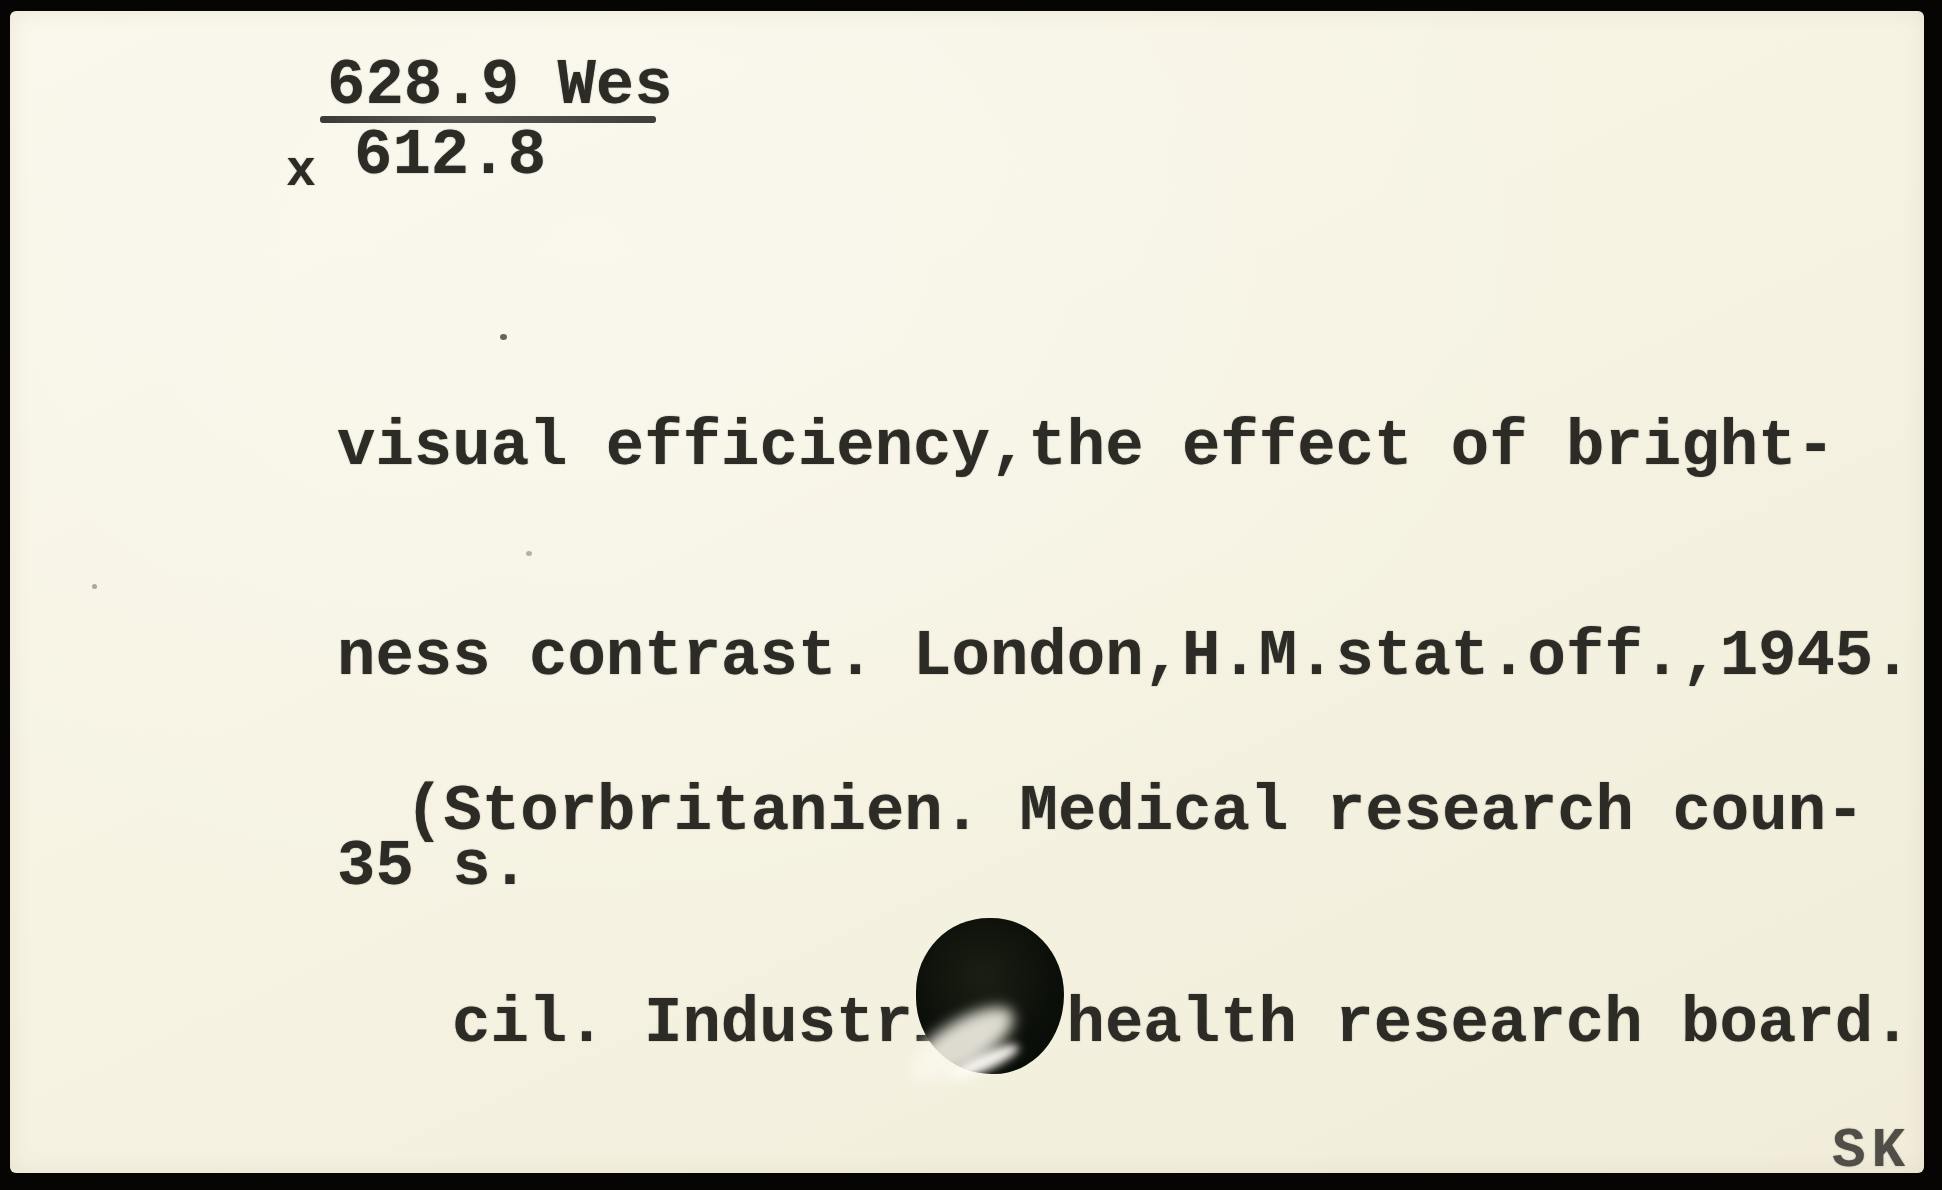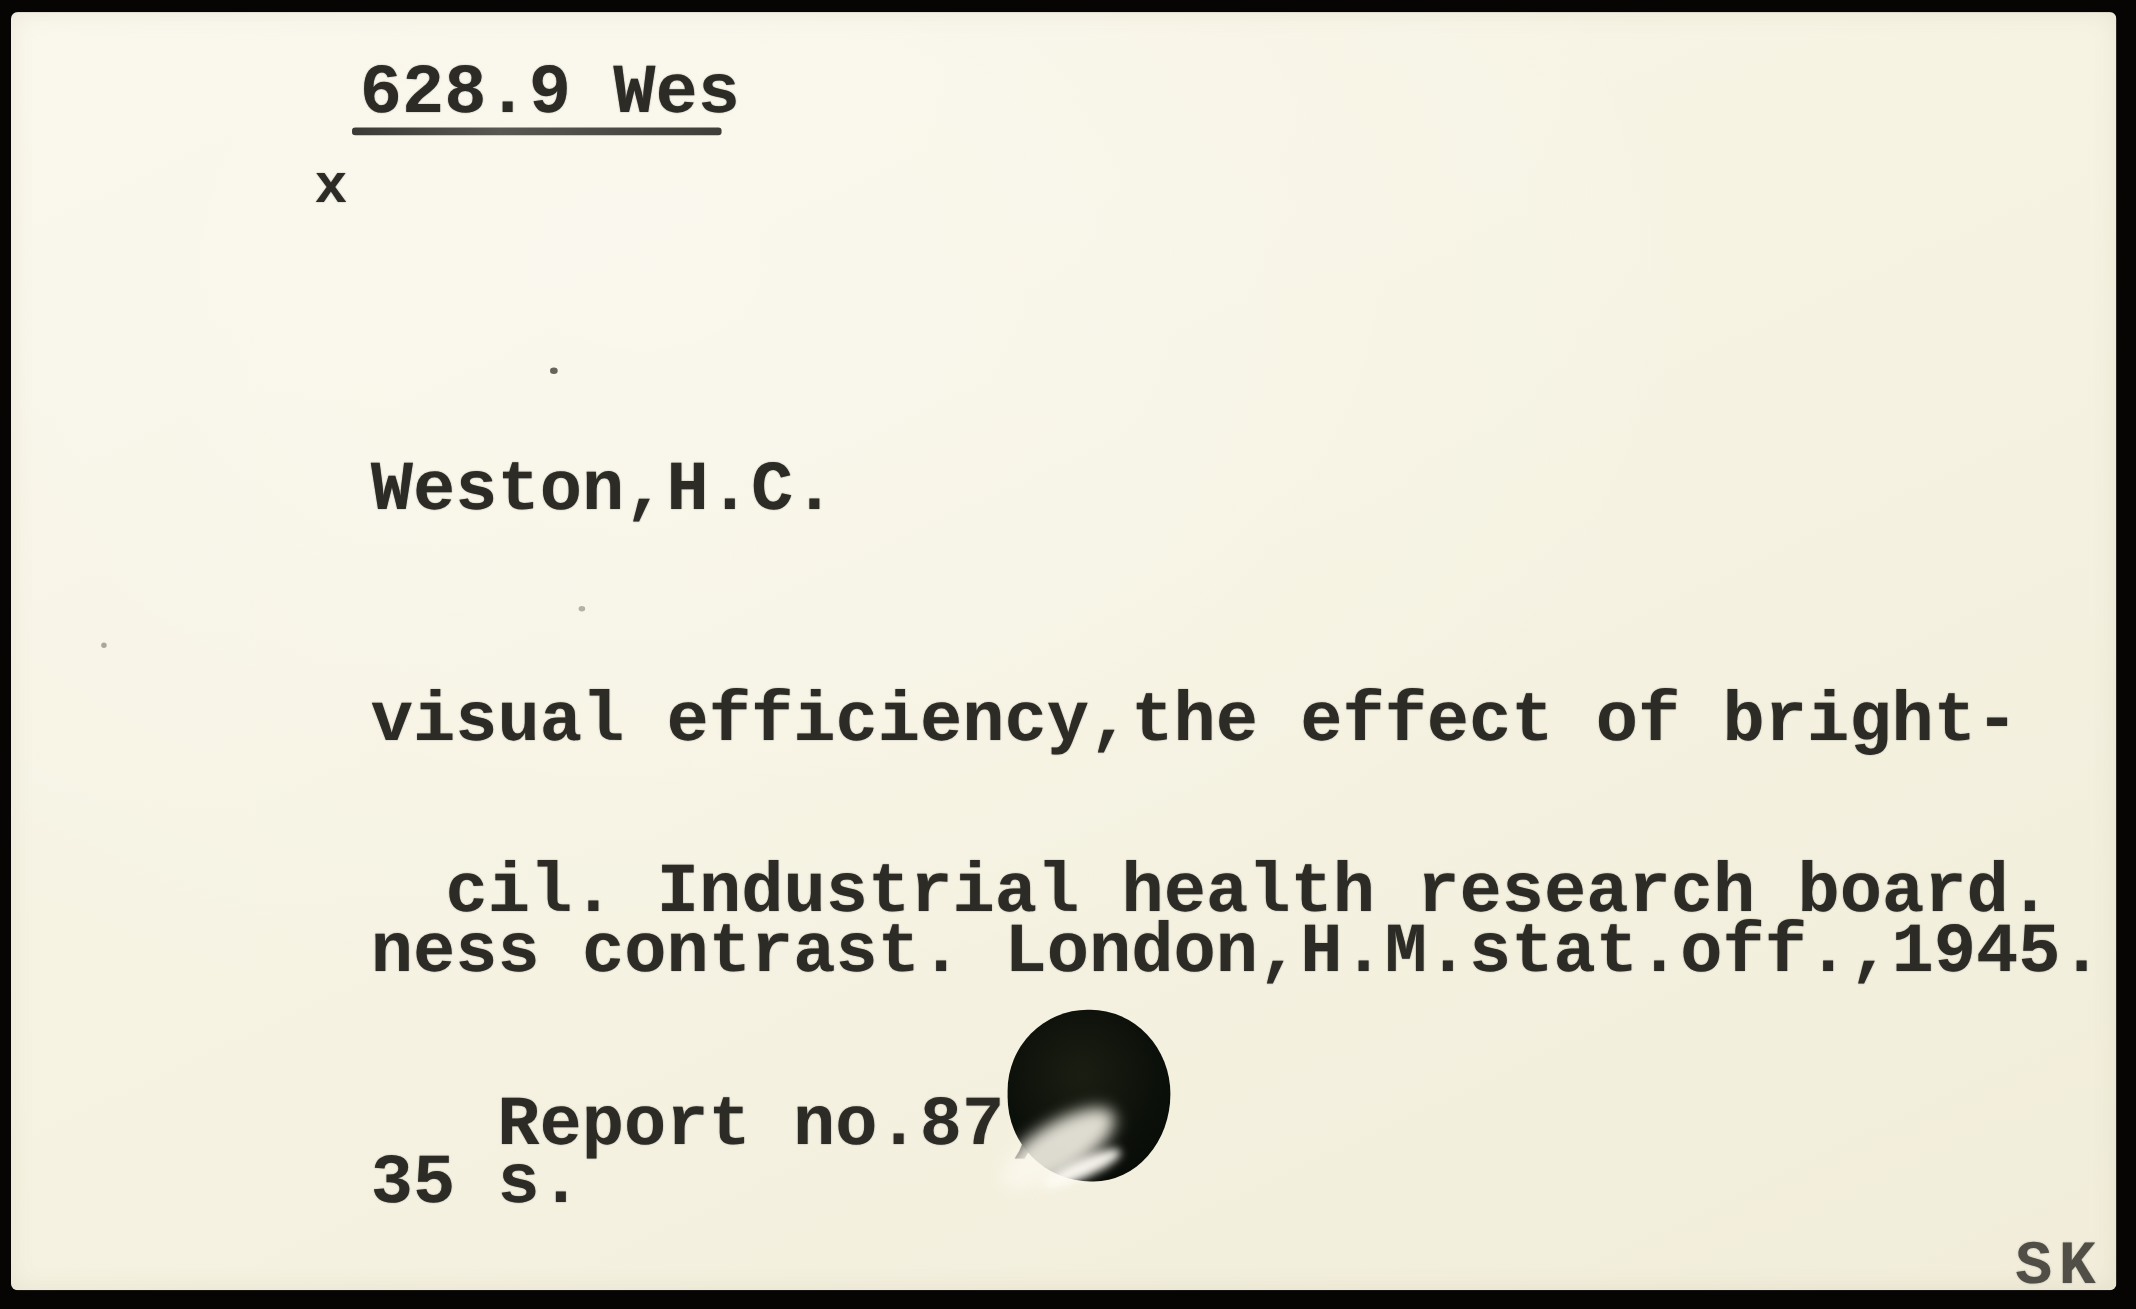--- a/index.html
+++ b/index.html
@@ -123,29 +123,30 @@
   .speck-3 { left: 516px; top: 540px; width: 6px; height: 5px; opacity: 0.35; }
 </style>
 </head>
 <body>
 
 <div class="card">
 
   <div class="typed callnum-main">628.9 Wes</div>
   <div class="callnum-underline"></div>
   <div class="typed callnum-marker">x</div>
+  <div class="typed callnum-secondary">612.8</div>
 
   <div class="typed entry-block">
-    <div class="tline">Weston,H.C.</div>
     <div class="tline">visual efficiency,the effect of bright-</div>
     <div class="tline">ness contrast. London,H.M.stat.off.,1945.</div>
     <div class="tline">35 s.</div>
   </div>
 
   <div class="typed series-block">
+    <div class="tline">(Storbritanien. Medical research coun-</div>
     <div class="tline">cil. Industrial health research board.</div>
     <div class="tline">Report no.87)</div>
   </div>
 
   <div class="hole"></div>
   <div class="hole-fuzz"></div>
   <div class="hole-fuzz-bright"></div>
 
   <div class="stamp">SK</div>
 

